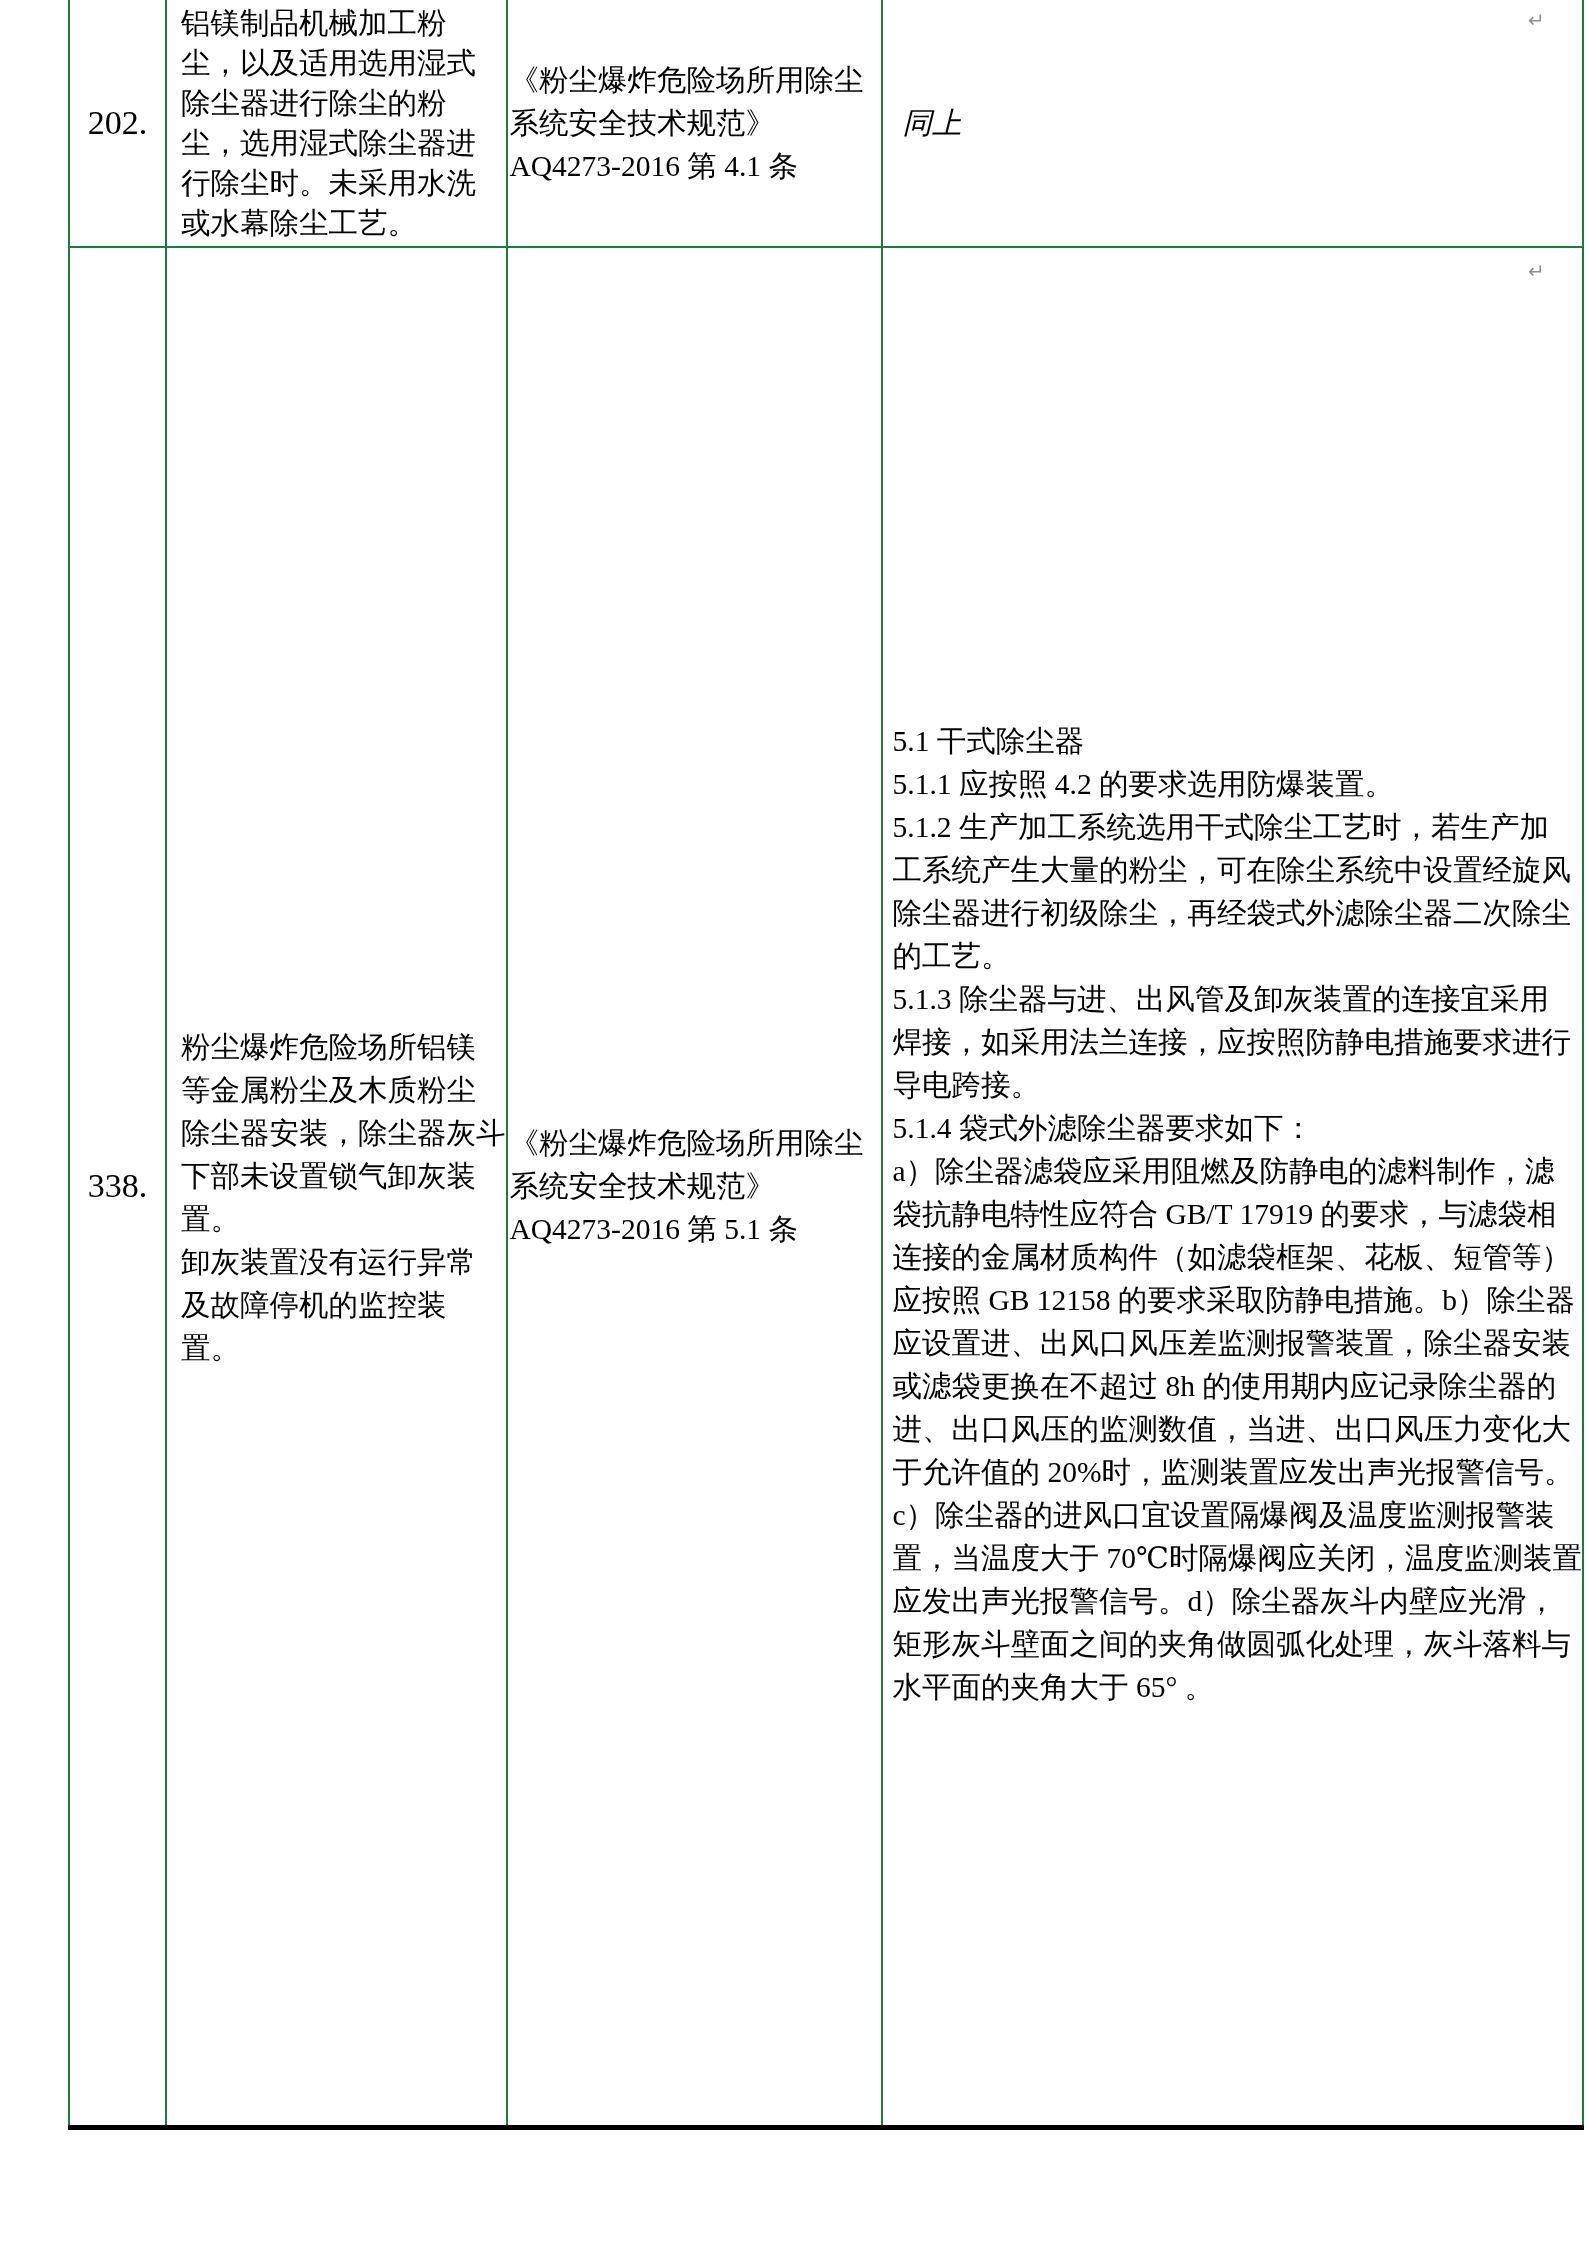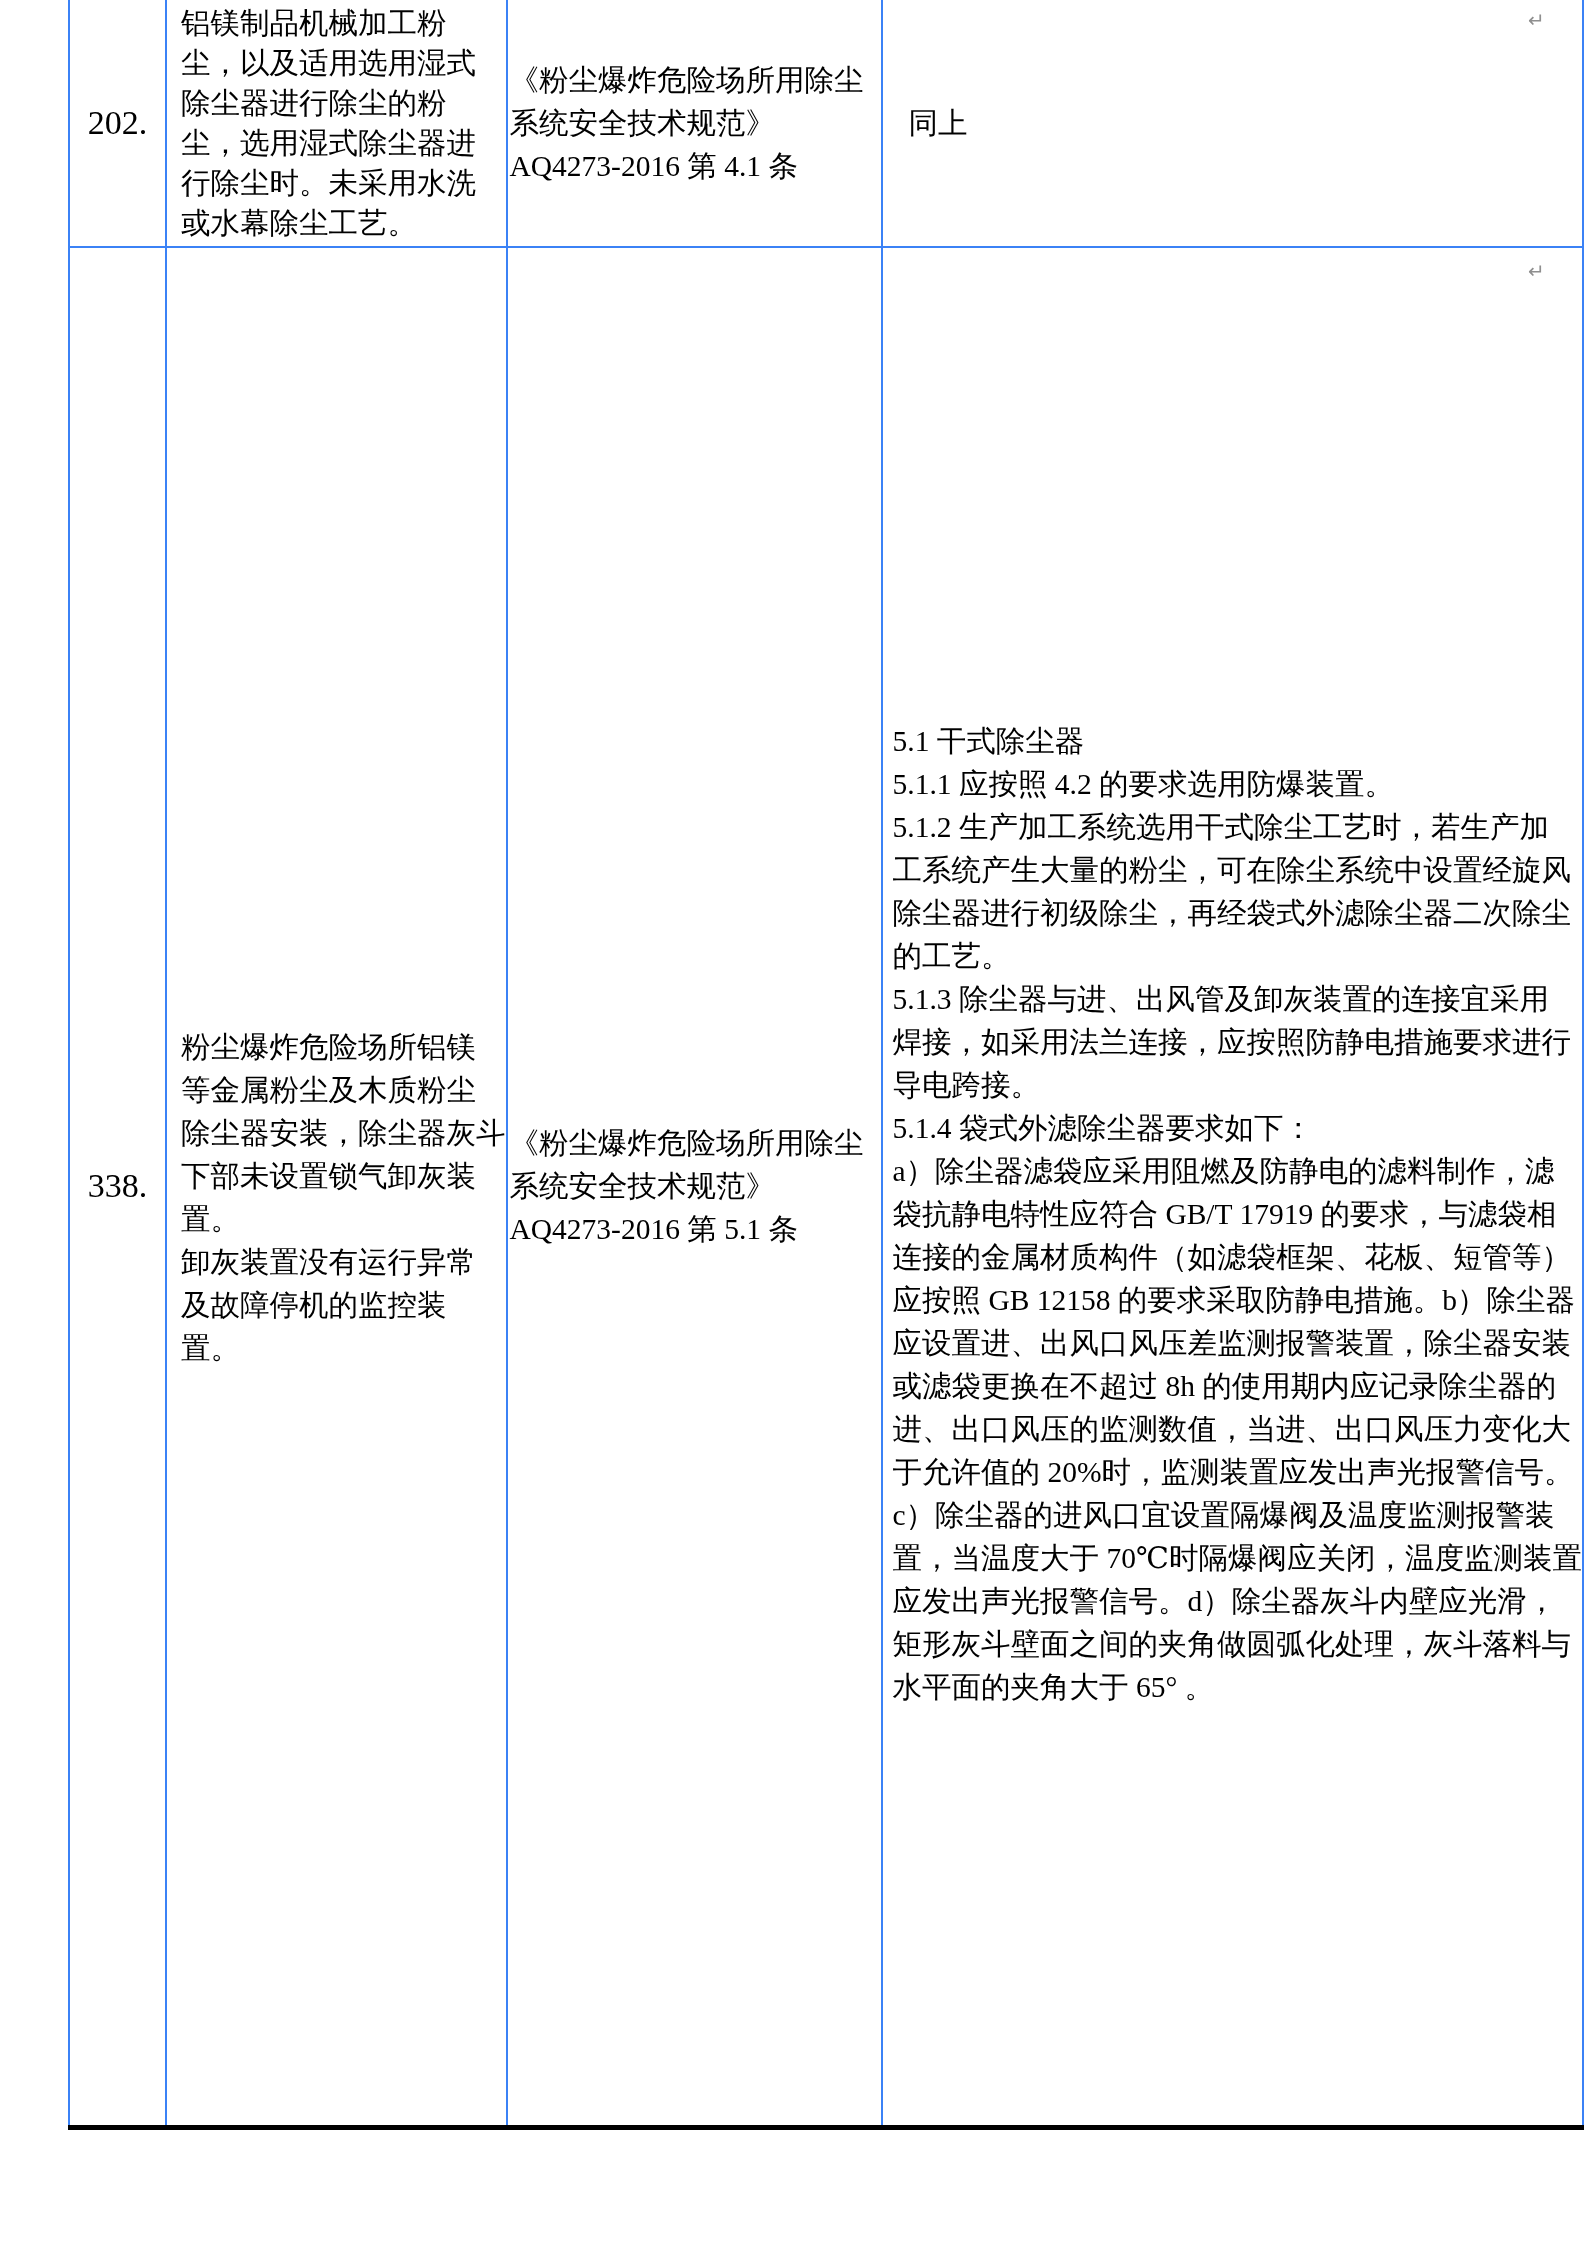--- a/index.html
+++ b/index.html
@@ -17,21 +17,21 @@
     color: #000000;
   }
   table.doc-table {
     position: absolute;
     left: 68px;
     top: 0;
     border-collapse: collapse;
     table-layout: fixed;
   }
   table.doc-table td {
-    border: 2px solid #3b82f6;
+    border: 2px solid #15803d;
     vertical-align: middle;
     padding: 0;
     overflow: hidden;
   }
   tr.row-202 { height: 247px; }
   tr.row-202 td { border-top: none; }
   tr.row-203 { height: 1880px; }
   tr.row-203 td { border-bottom: 5px solid #000000; }
 
   .cell-text {
@@ -51,21 +51,22 @@
   }
   .desc-203 {
     padding-left: 14px;
     position: relative;
     top: 12px;
   }
   .basis-text {
     padding-left: 2px;
   }
   .detail-202 {
-    padding-left: 26px;
+    padding-left: 20px;
+    font-style: italic;
   }
   .detail-203 {
     padding-left: 10px;
     position: relative;
     top: 28px;
   }
   .pmark {
     position: absolute;
     left: 1528px;
     font-size: 20px;

